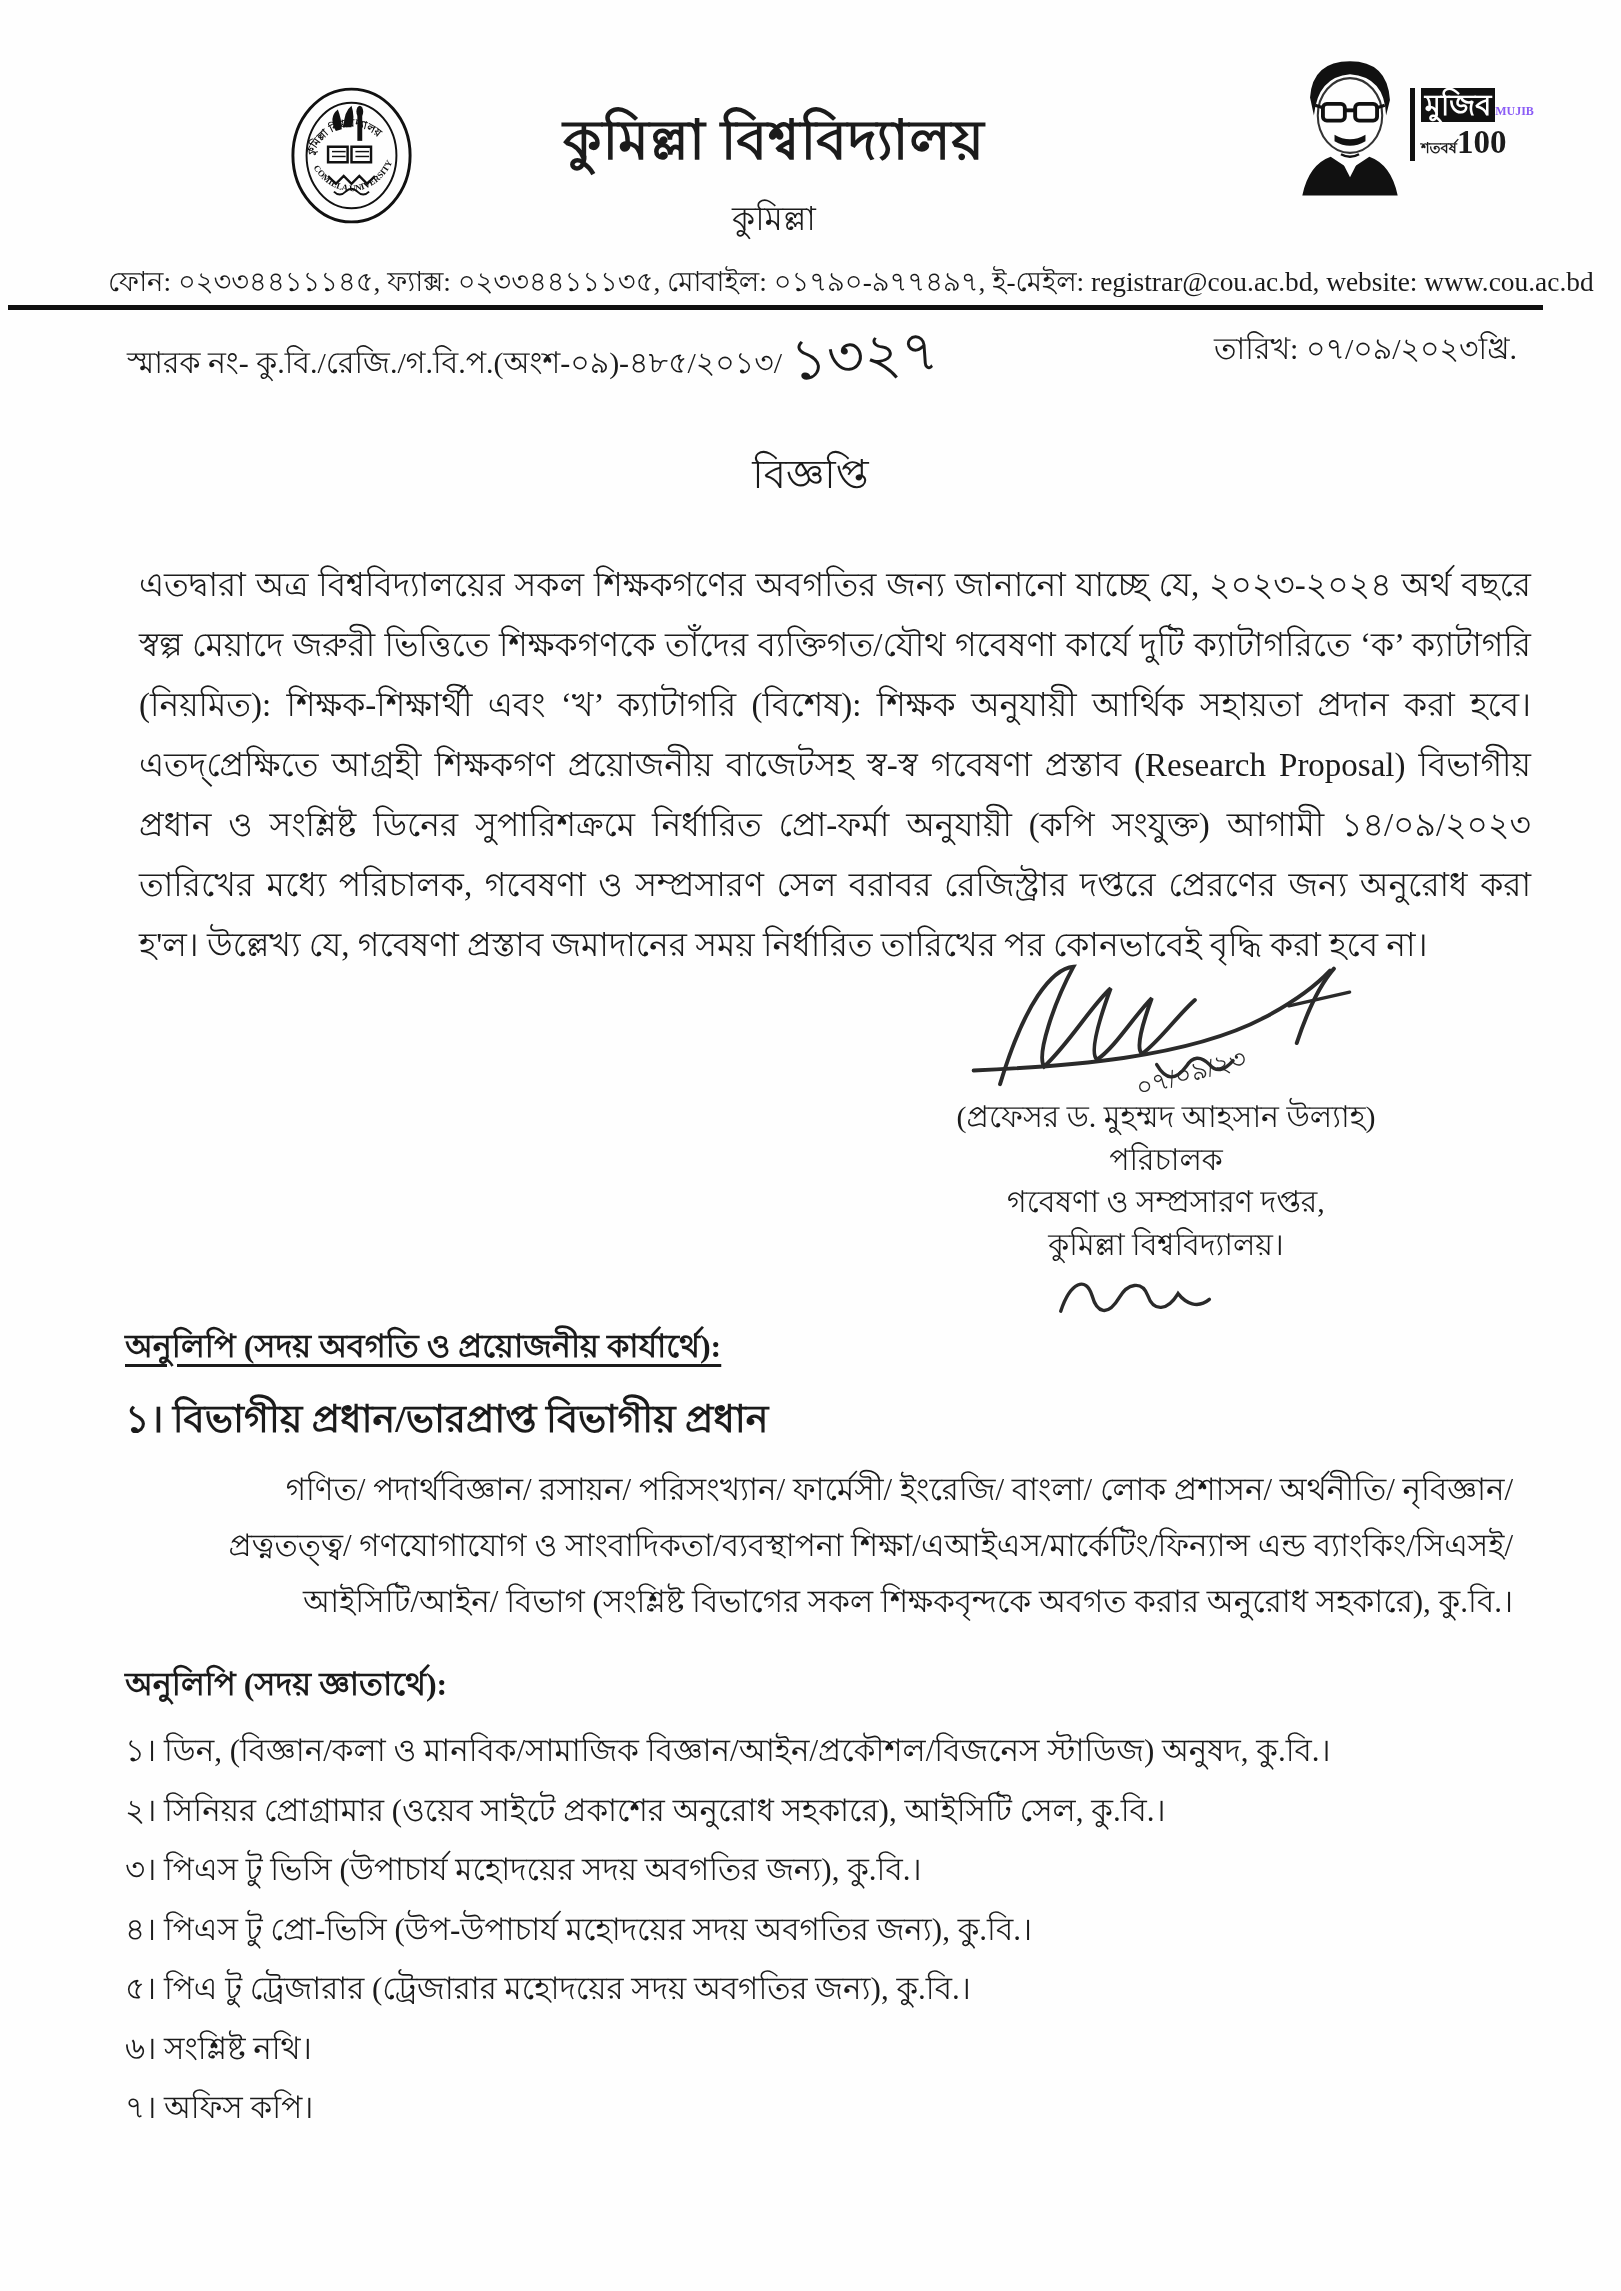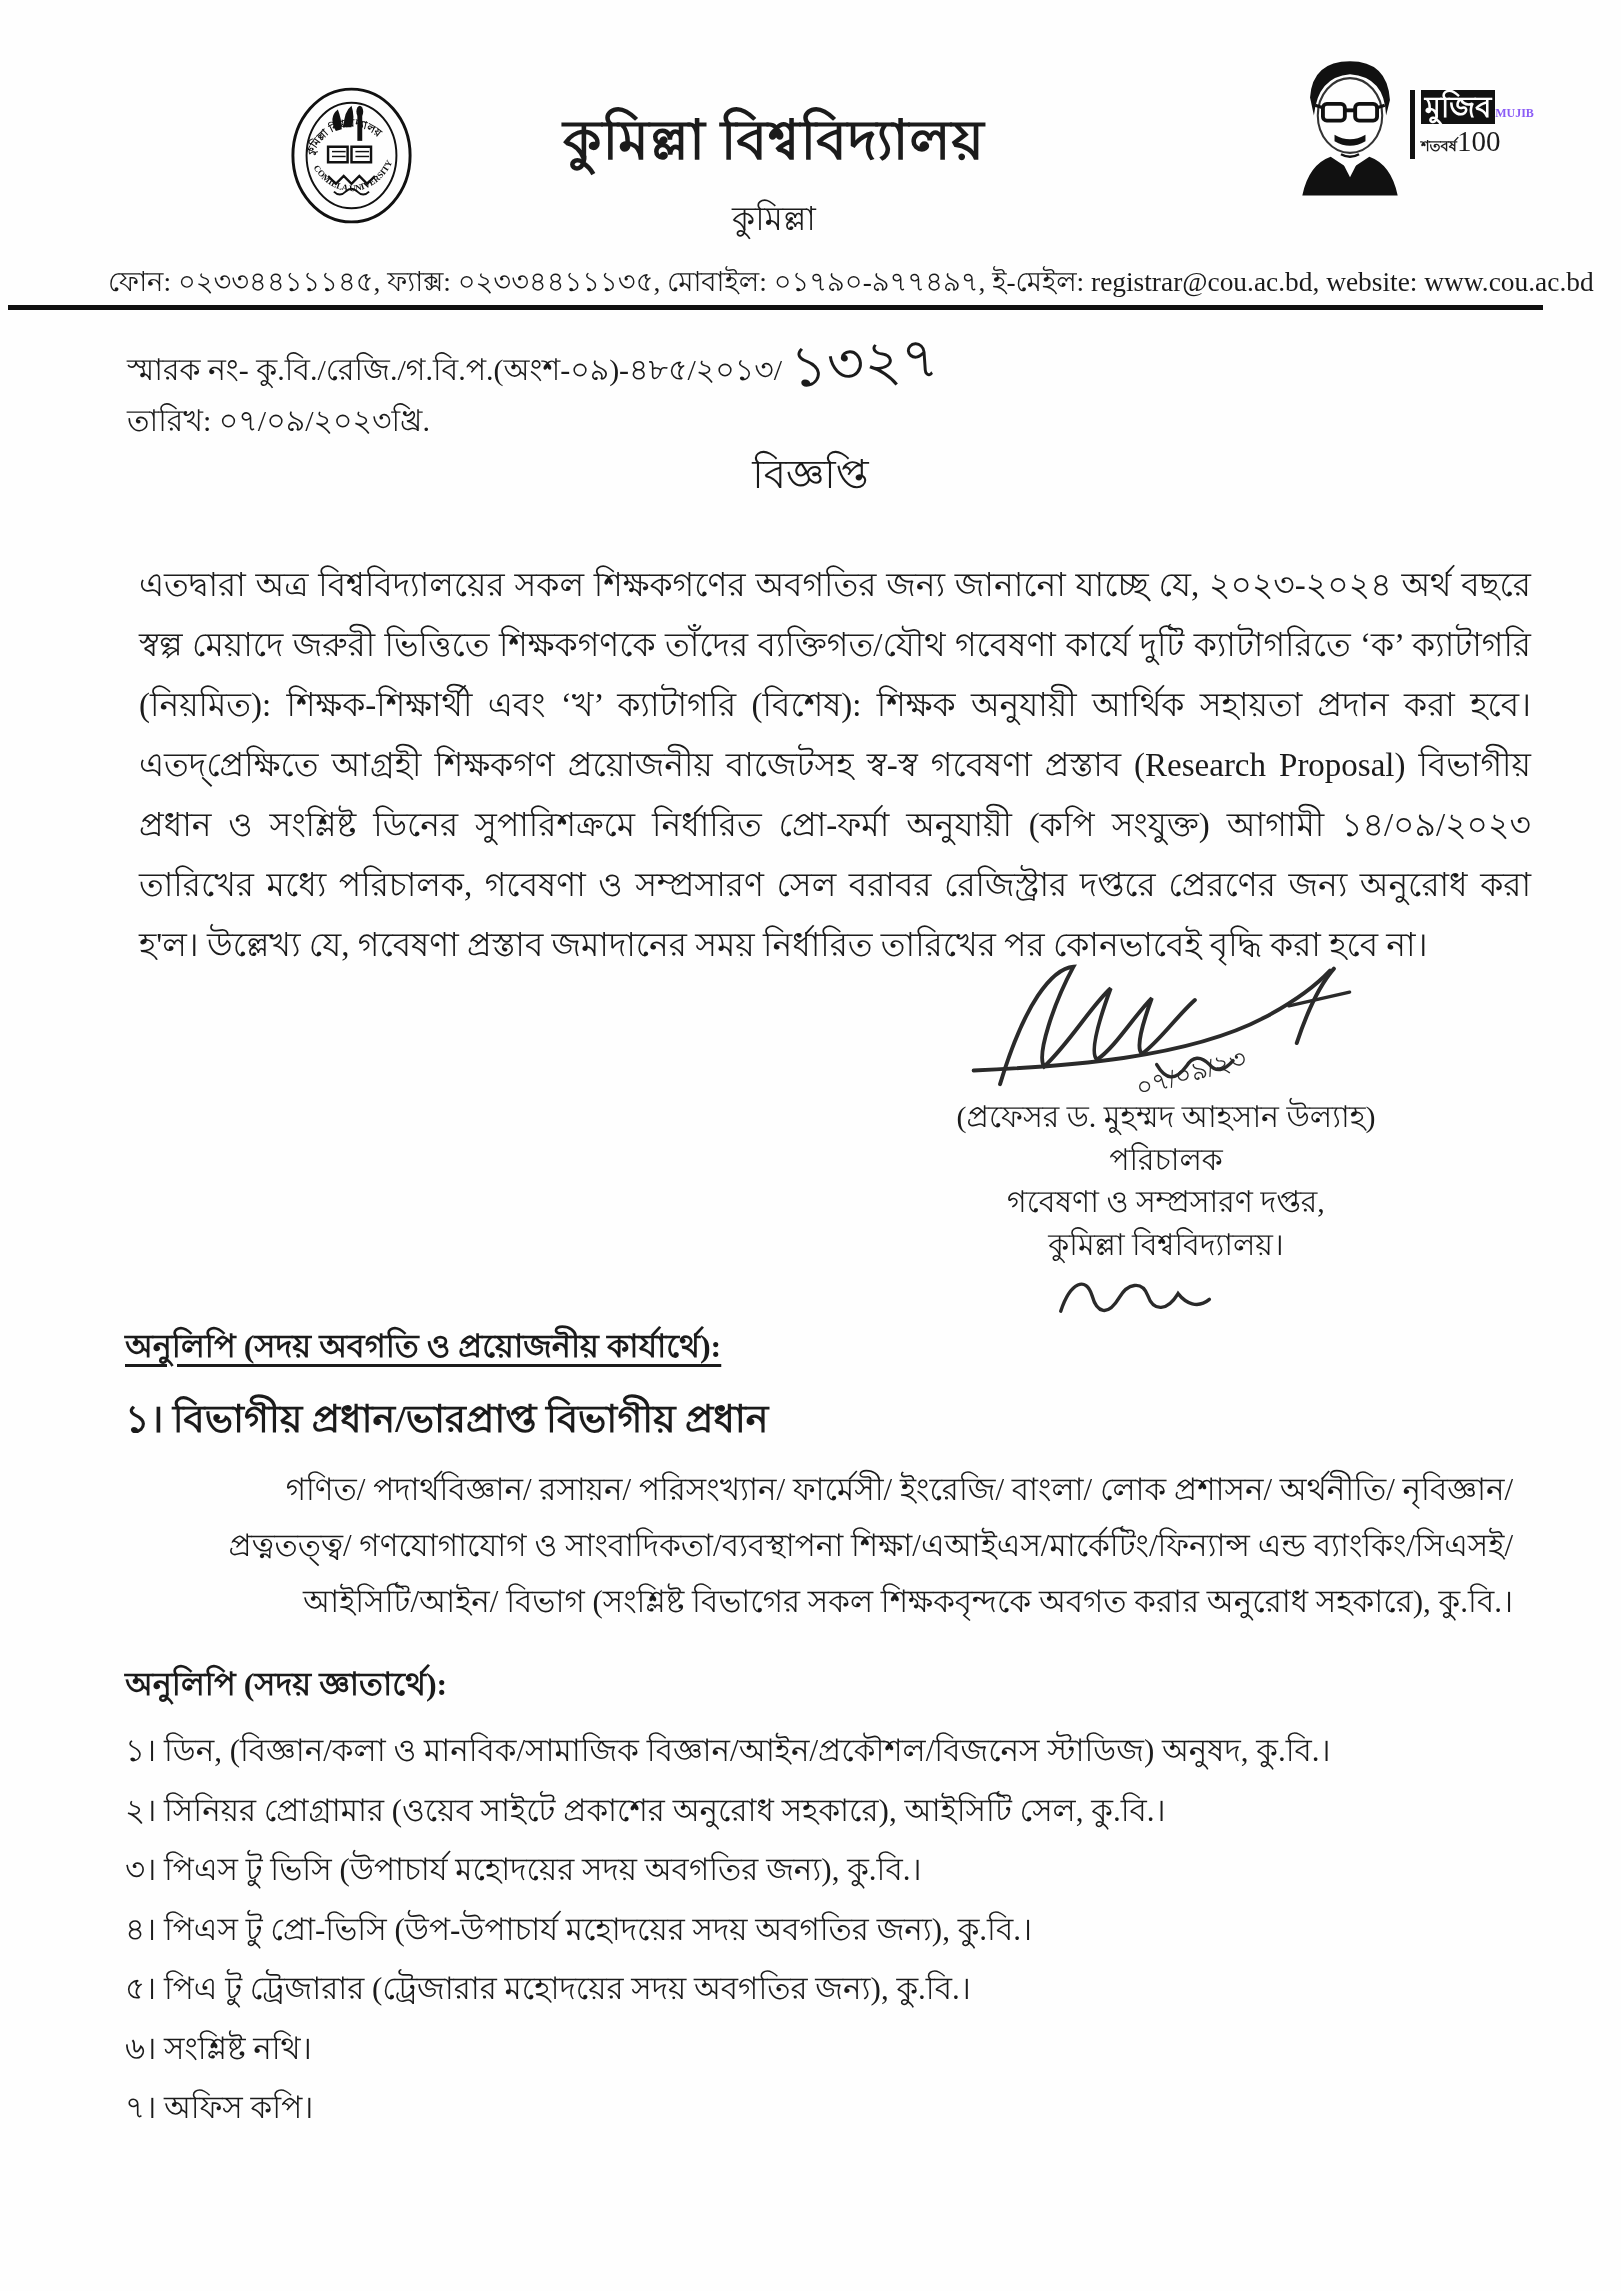--- a/index.html
+++ b/index.html
@@ -18,25 +18,25 @@
   .uni-name{font-size:55px;font-weight:bold;letter-spacing:1px;}
   .uni-city{font-size:33px;margin-top:3.9px;}
   .mujib{position:absolute;right:86px;top:47px;width:243px;height:155px;display:flex;align-items:center;}
   .mujib-portrait{width:116px;height:147px;flex:0 0 auto;}
   .mujib-text{display:flex;flex-direction:column;justify-content:center;margin-left:2px;border-left:5.9px solid #111;padding-left:5.9px;}
   .mujib-row1{display:flex;align-items:baseline;gap:0;}
   .mujib-bn{font-size:29px;font-weight:bold;background:#111;color:#fff;padding:0 3.9px;line-height:1.2;}
   .mujib-en{font-size:12px;font-weight:bold;color:#8b5cf6;}
   .mujib-row2{display:flex;align-items:baseline;gap:0;margin-top:2px;}
   .mujib-sub-bn{font-size:14.7px;font-weight:bold;}
-  .mujib-100{font-size:29px;font-weight:normal;line-height:1.1;}
+  .mujib-100{font-size:33px;font-weight:bold;line-height:1.1;}
   .contact{position:absolute;left:108px;top:261px;width:1411px;font-size:27.4px;text-align:center;white-space:nowrap;}
   .rule{position:absolute;left:7.8px;top:305px;width:1535px;height:4.9px;background:#101010;}
   
-  .memo-row{position:absolute;left:127px;top:332px;width:1390px;display:flex;justify-content:space-between;font-size:30px;flex-direction:column;}
+  .memo-row{position:absolute;left:127px;top:325px;width:1390px;display:flex;justify-content:space-between;font-size:30px;}
   .memo-left{display:flex;align-items:baseline;}
   .handwritten{display:inline-block;font-size:57px;line-height:1;margin-left:7.8px;transform:rotate(-4deg) translateY(2px);font-family:"DejaVu Serif",serif;}
   .memo-date{white-space:nowrap;}
   
   .title{position:absolute;left:0;top:443px;width:100%;text-align:center;font-size:40px;font-weight:normal;margin:0;}
   .body-par{position:absolute;left:125px;top:541px;width:1392px;margin:14px;font-size:33px;line-height:1.82;text-align:justify;}
   
   .sig-block{position:absolute;left:931px;top:949px;width:470px;text-align:center;font-size:30px;line-height:1.42;}
   .sig-svg{display:block;margin:0 auto;width:421px;height:147px;}
   .scribble-svg{display:block;margin:2px auto 0 118px;width:176px;height:57px;}

